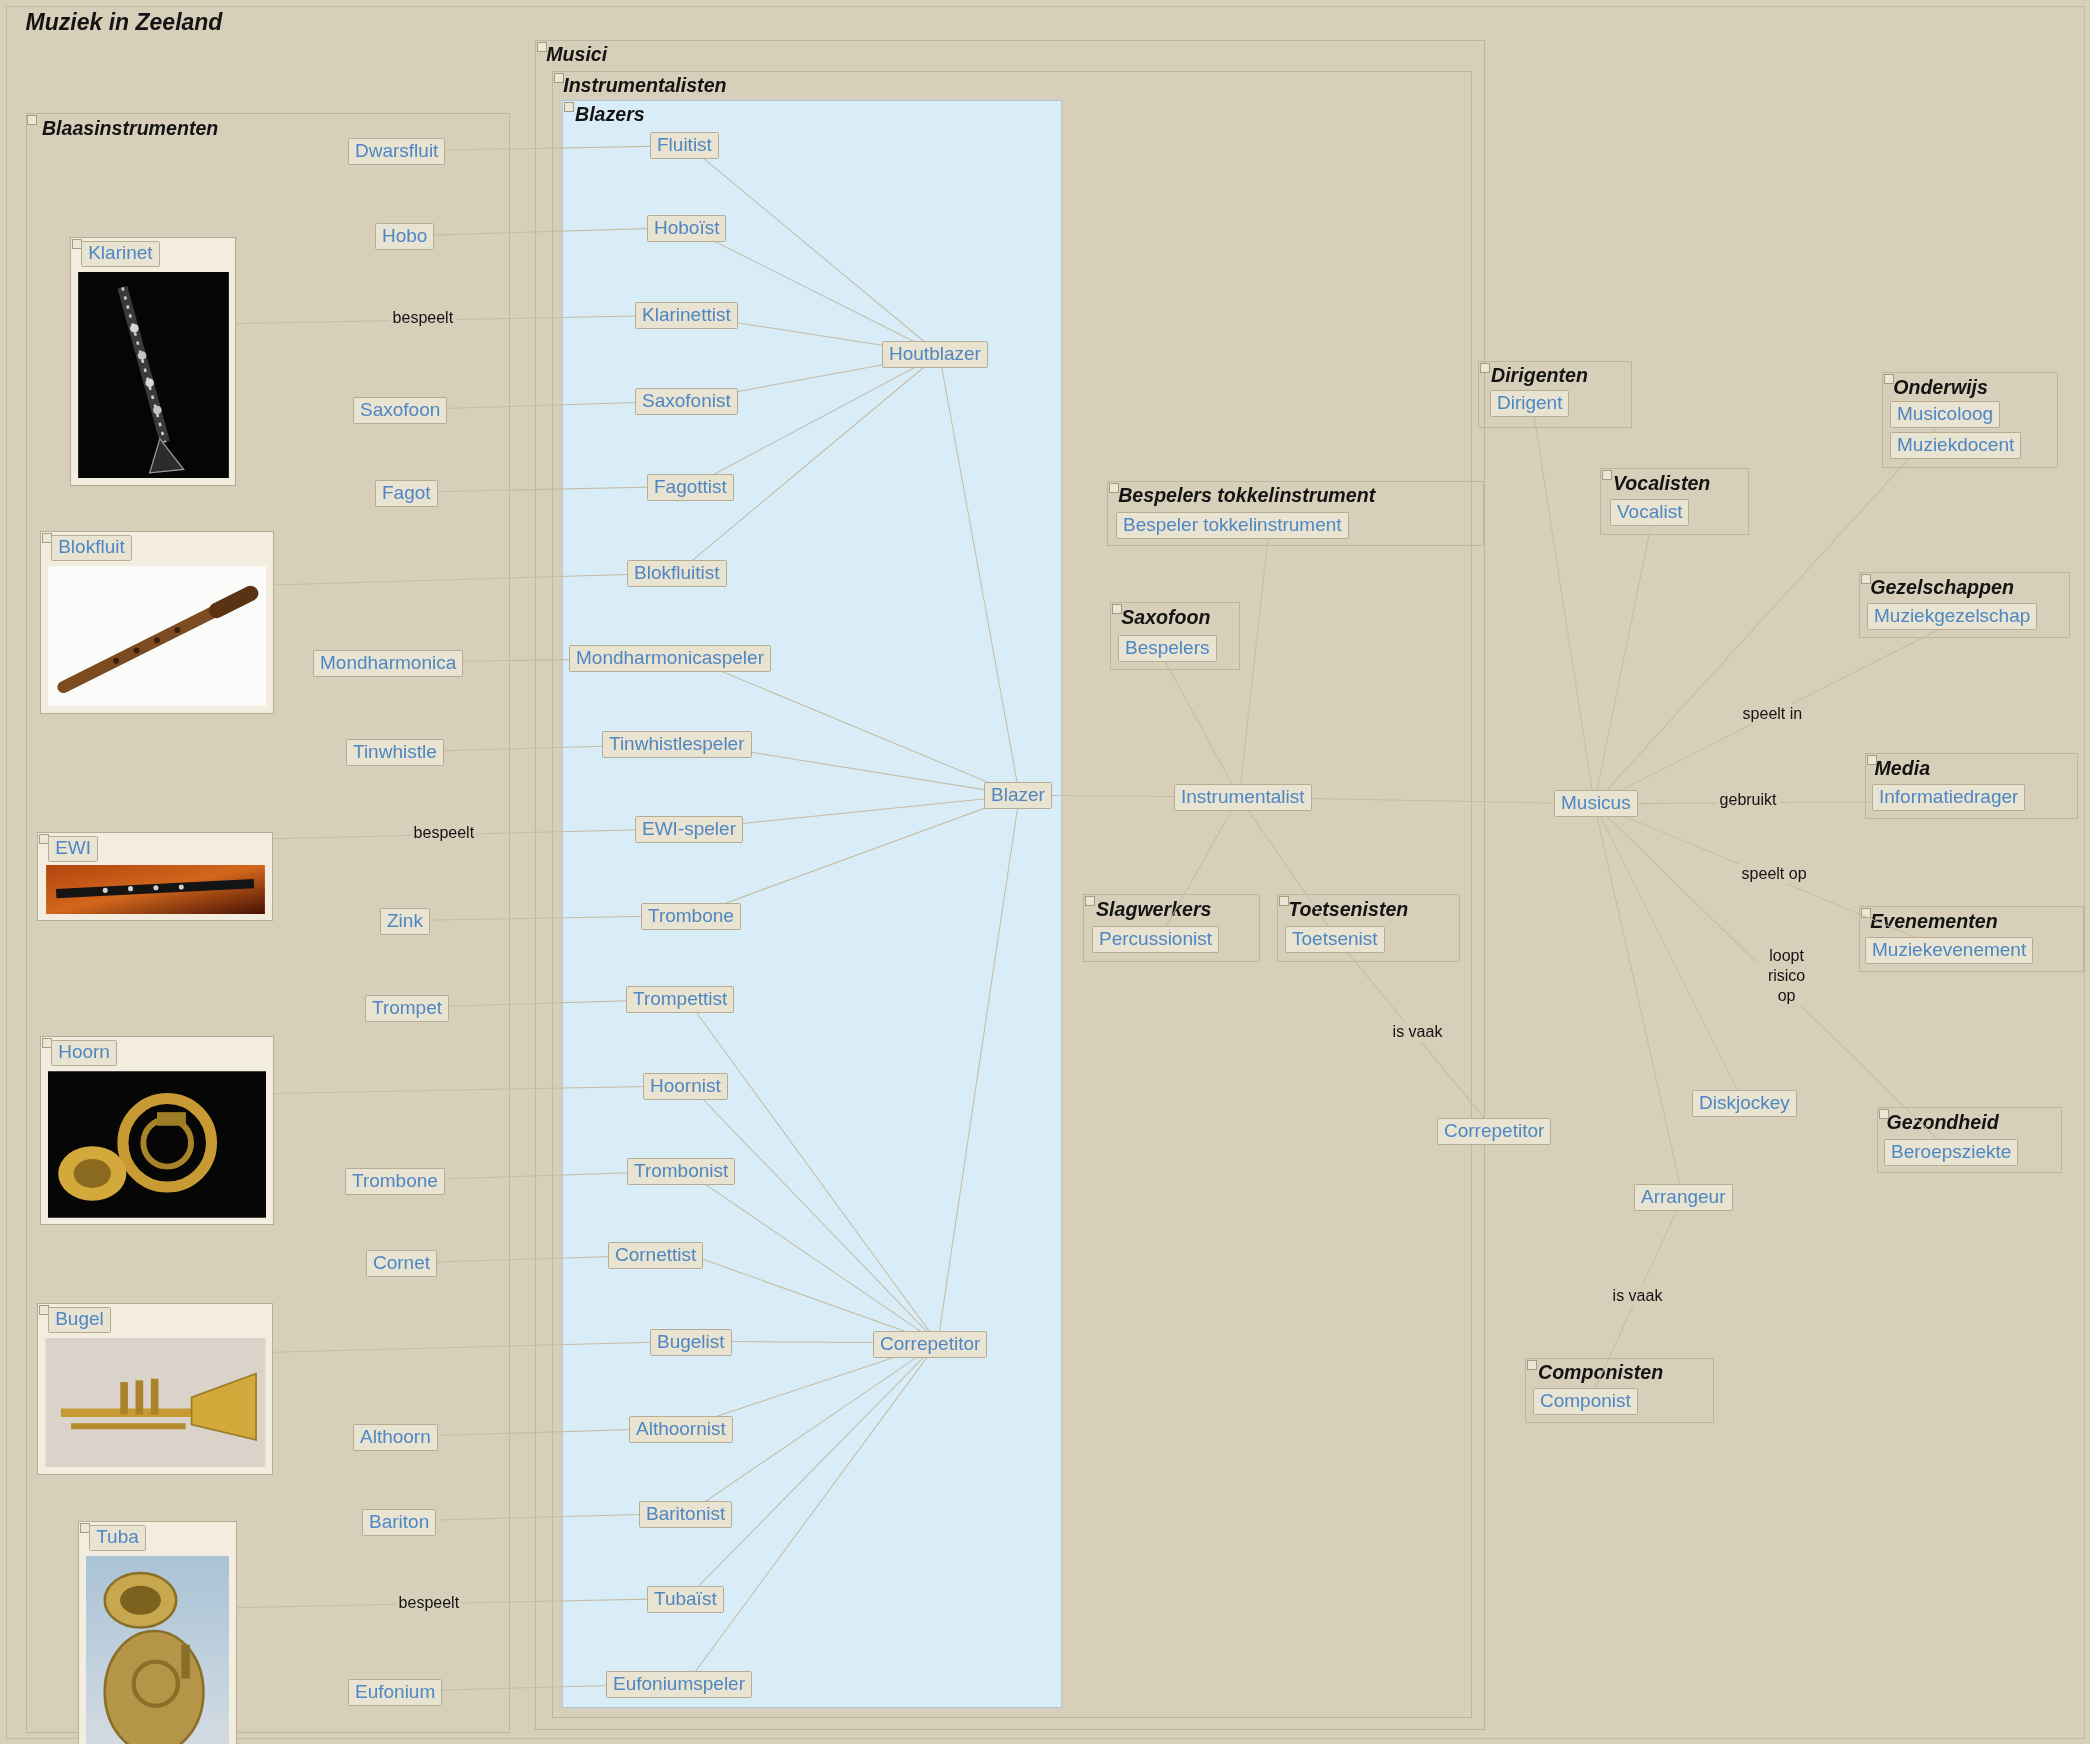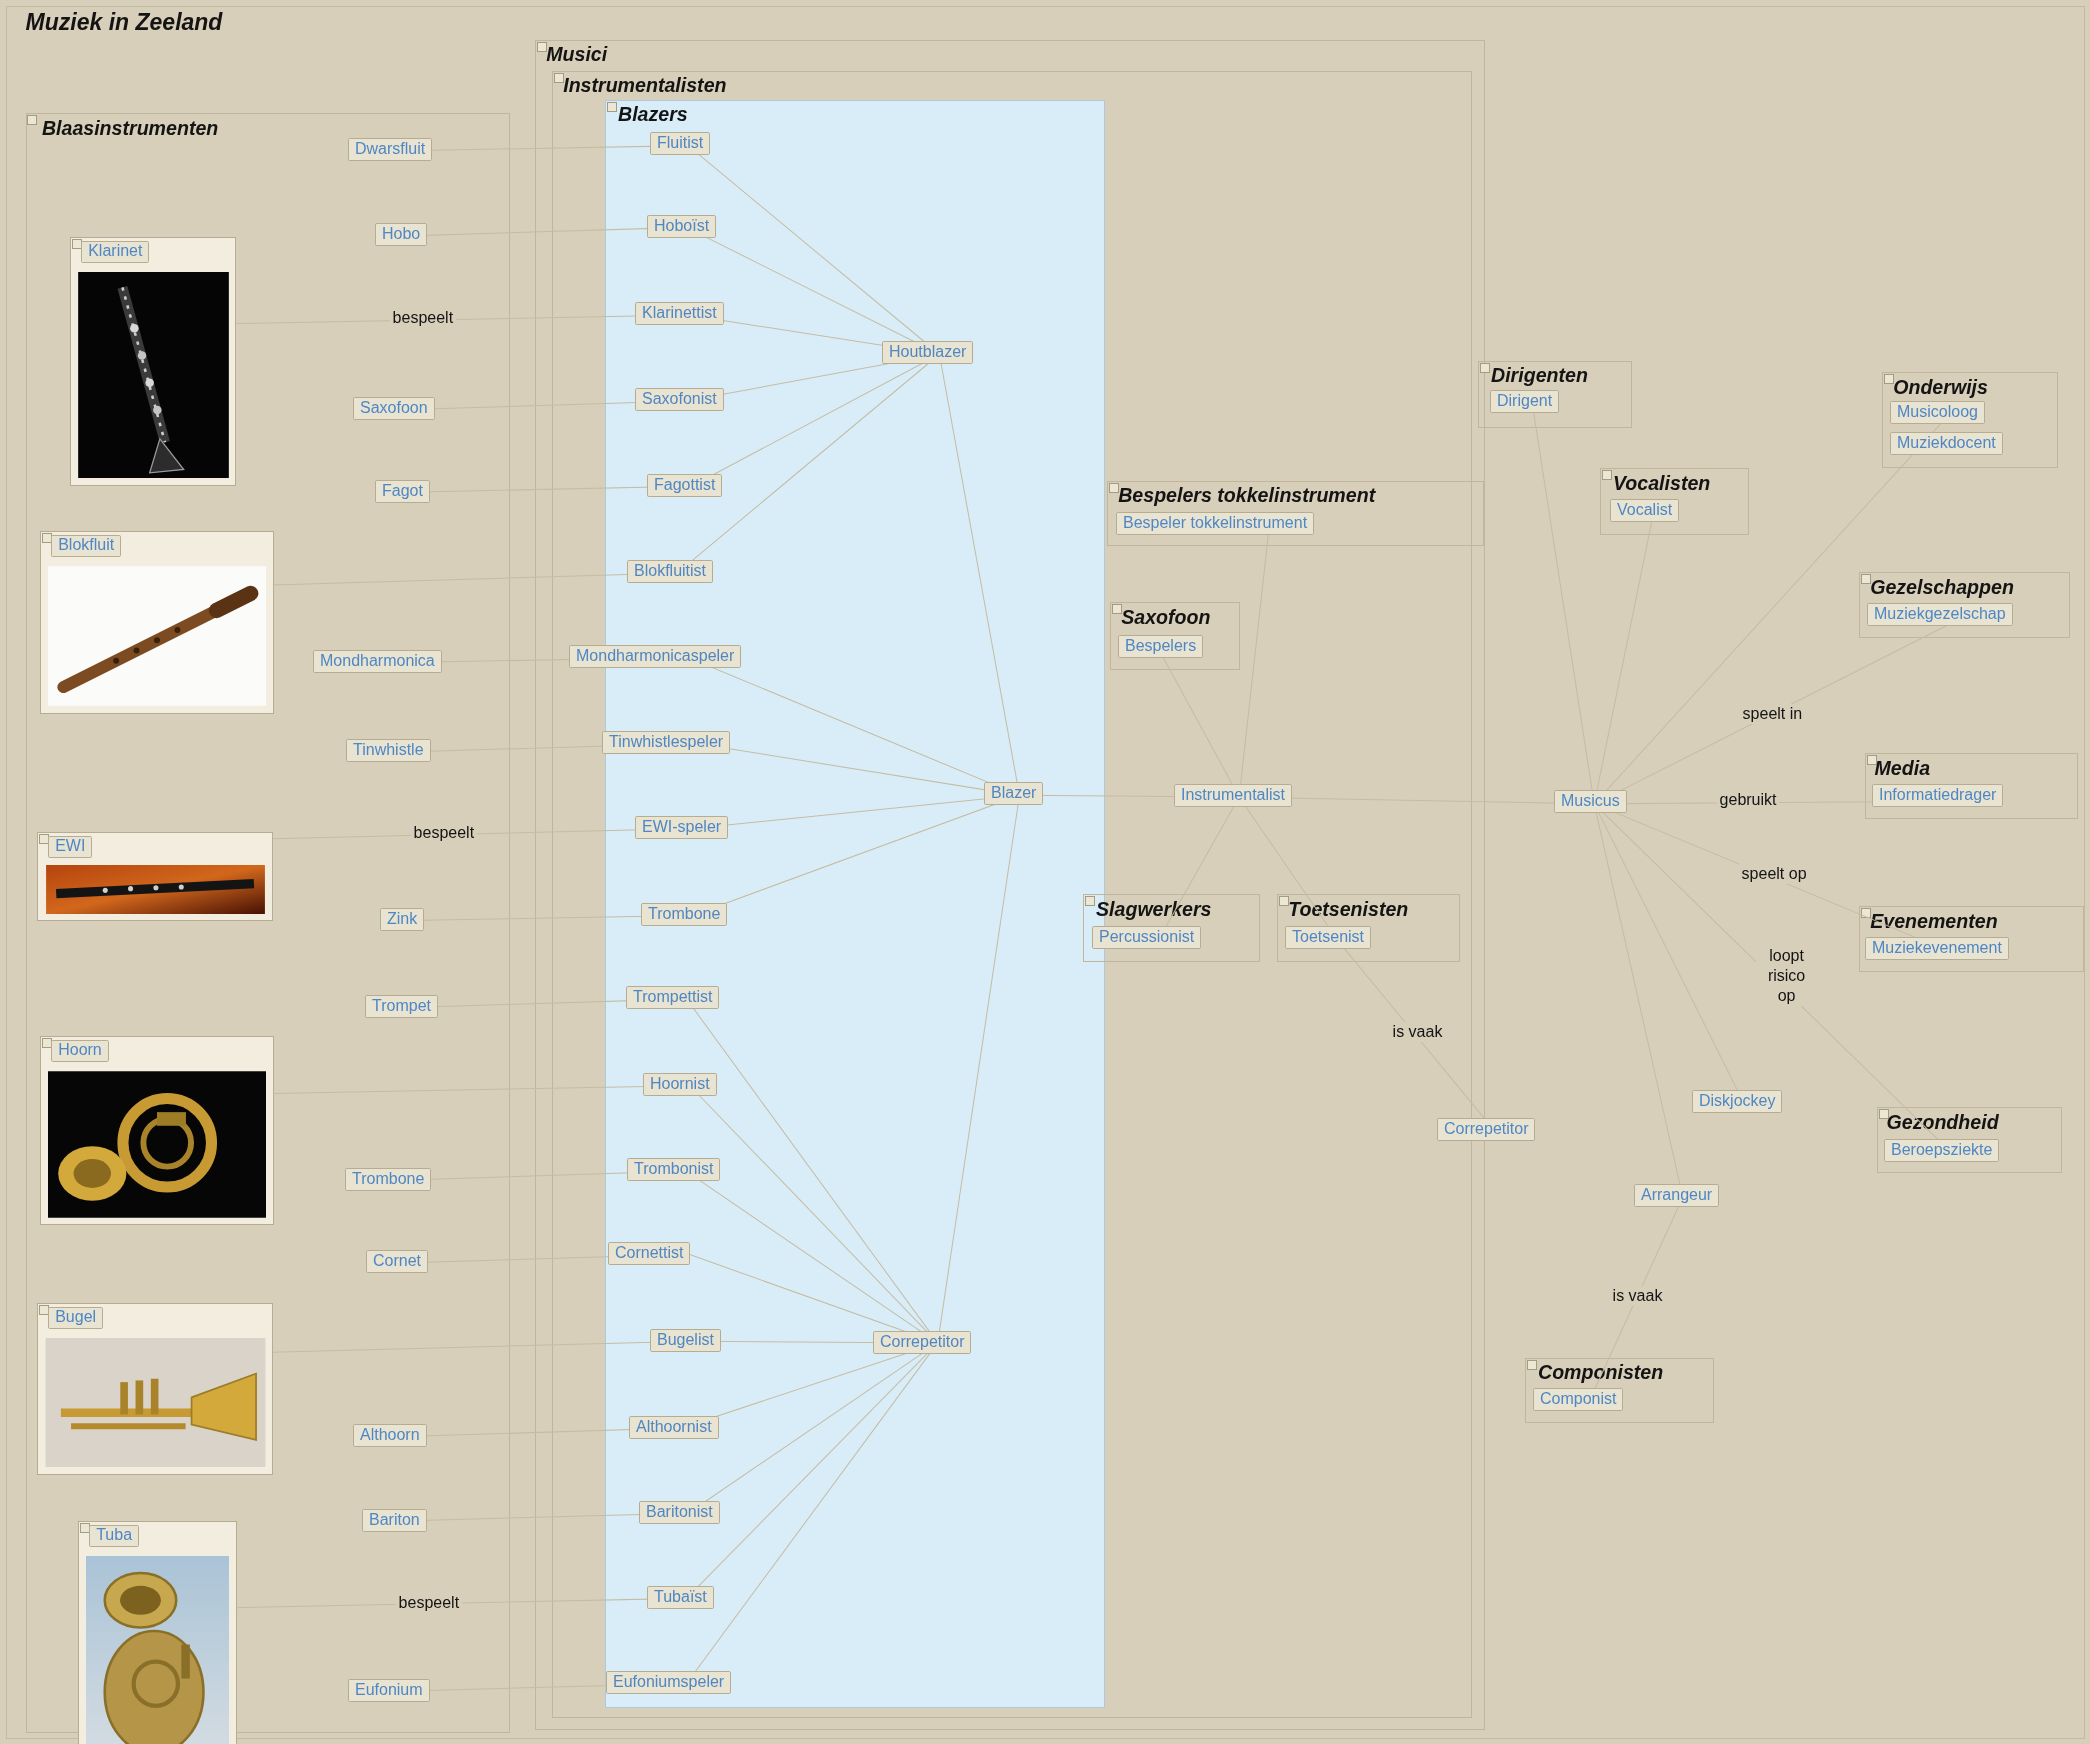--- a/index.html
+++ b/index.html
@@ -4,25 +4,25 @@
 <style>
   html,body{margin:0;padding:0;}
   body{
     width:2090px;height:1744px;position:relative;overflow:hidden;
     background:#d8cfba;
     font-family:"Liberation Sans",sans-serif;
   }
   .frame{position:absolute;left:6px;top:6px;width:2077px;height:1731px;border:0.9px solid #c3baa2;z-index:0;}
   .maptitle{position:absolute;left:25.6px;top:8.5px;font-size:23px;font-weight:bold;font-style:italic;color:#141414;z-index:5;white-space:nowrap;}
   .group{position:absolute;border:0.9px solid #bfb69d;z-index:1;}
-  .group.blue{background:#d9edf8;border-color:#afc9d8;margin-left:43px;}
+  .group.blue{background:#d9edf8;border-color:#afc9d8;}
   .gtitle{position:absolute;font-size:19.6px;font-weight:bold;font-style:italic;color:#141414;white-space:nowrap;}
   .gmark{position:absolute;left:0.9px;top:0.9px;width:7.7px;height:7.7px;border:0.9px solid #a49b83;background:#ece6d5;}
   .node{
-    position:absolute;font-size:16px;color:#4e87c3;background:#e9e3d2;
+    position:absolute;font-size:19px;color:#4e87c3;background:#e9e3d2;
     border:0.9px solid #b5ac92;border-radius:1.7px;padding:0.9px 6px 1.7px;white-space:nowrap;z-index:3;
   }
   .imgnode{position:absolute;background:#f2edde;border:0.9px solid #b5ac92;z-index:3;margin-top:36px;}
   .imgnode .node{z-index:4;}
   .imgnode svg{position:absolute;}
   .elabel{position:absolute;font-size:16px;color:#141414;background:#d8cfba;padding:0 2.6px;text-align:center;z-index:4;line-height:1.25;}
   svg.edges{position:absolute;left:0;top:0;z-index:2;}
 </style>
 </head>
 <body>

